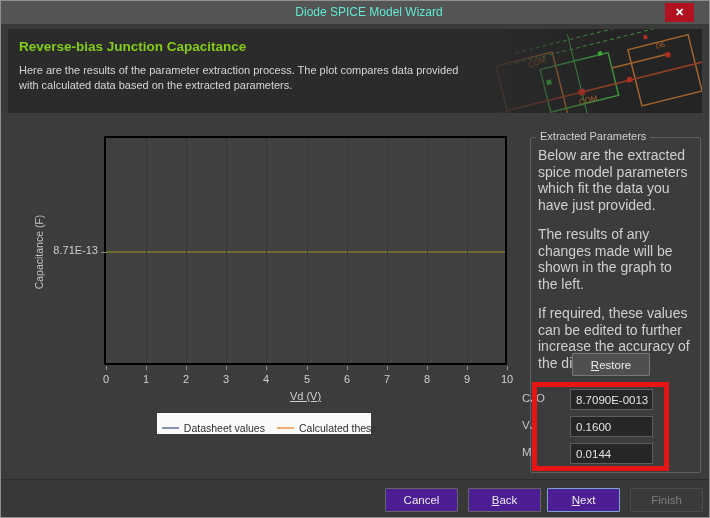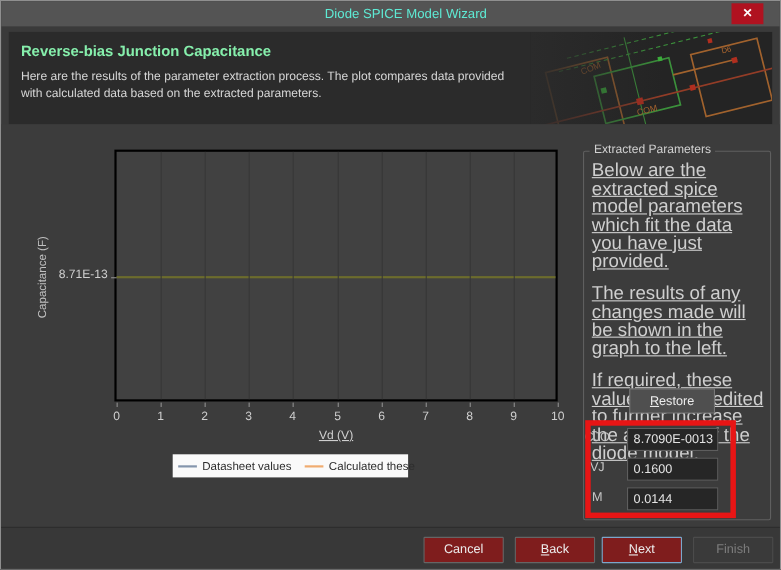--- a/index.html
+++ b/index.html
@@ -17,21 +17,21 @@
   .close-btn{
     position:absolute;right:15px;top:2px;width:29px;height:19px;
     background:#b01220;color:#fff;font-size:11px;font-weight:bold;
     text-align:center;line-height:19px;cursor:pointer;
   }
   
   .header{
     position:absolute;left:7px;right:7px;top:28px;height:84px;
     background:#2b2b2b;overflow:hidden;
   }
-  .header-title{position:absolute;left:11px;top:10px;font-size:13.5px;font-weight:bold;color:#86efac;}
+  .header-title{position:absolute;left:11px;top:10px;font-size:13.5px;font-weight:bold;color:#84cc16;}
   .header-desc{position:absolute;left:11px;top:34px;width:450px;font-size:11px;line-height:15px;color:#d6d6d6;}
   .header-art{position:absolute;right:0;top:0;width:220px;height:84px;}
   
   .content{position:absolute;left:0;top:112px;width:100%;height:366px;background:#3c3c3c;}
   
   .plot-area{
     position:absolute;left:103px;top:135px;width:403px;height:229px;
     background:#414141;border:2px solid #000000;overflow:visible;
   }
   .grid-v{position:absolute;top:0;height:100%;width:1px;background:#373737;}
@@ -41,49 +41,49 @@
   .y-axis-tick-label{position:absolute;left:-92px;top:106px;width:84px;text-align:right;font-size:11px;color:#cfcfcf;}
   .y-axis-title{
     position:absolute;left:-136px;top:107px;width:140px;height:14px;text-align:center;
     font-size:10.5px;color:#c0c0c0;transform:rotate(-90deg);transform-origin:center;
   }
   .series-line-overlap{position:absolute;left:0;right:0;top:113px;height:2px;background:#6c6c2d;}
   .y-tick-mark{position:absolute;left:-5px;top:114px;width:5px;height:1px;background:#8e8e8e;}
   
   .legend{
     position:absolute;left:156px;top:412px;width:214px;height:21px;background:#fafafa;
-    display:flex;align-items:center;justify-content:center;gap:12px;
+    display:flex;align-items:flex-end;justify-content:center;gap:12px;
     font-size:10.5px;color:#2e2e2e;padding-left:11px;
   }
   .legend-item{display:flex;align-items:center;gap:5px;white-space:nowrap;}
   .legend-dash{display:inline-block;width:17px;height:2px;background:#888;}
   .rms-note{position:absolute;left:38px;top:443px;width:470px;text-align:center;font-size:11px;color:#c9c9c9;}
   
   .groupbox{position:absolute;left:529px;top:136px;width:171px;height:336px;border:1px solid #5f5f5f;border-radius:2px;}
   .groupbox-label{
     position:absolute;left:535px;top:129px;padding:0 4px;background:#3c3c3c;
     font-size:11px;color:#d0d0d0;
   }
-  .groupbox-text{position:absolute;left:537px;top:146px;width:156px;font-size:17px;line-height:16.5px;color:#cfcfcf;text-decoration:underline;}
+  .groupbox-text{position:absolute;left:537px;top:146px;width:156px;font-size:14px;line-height:16.5px;color:#cfcfcf;}
   .groupbox-text p{margin:0 0 13px 0;}
   .btn{
     background:#474747;border:1px solid #6e6e6e;border-radius:1px;color:#ececec;
     font-size:11.5px;text-align:center;cursor:pointer;padding:0;
   }
   .restore-btn{position:absolute;left:571px;top:352px;width:78px;height:23px;background:#4f4f4f;border-color:#787878;}
   
-  .param-label{position:absolute;left:521px;width:42px;text-align:center;font-size:11.5px;color:#c6c6c6;}
+  .param-label{position:absolute;left:521px;width:42px;text-align:left;font-size:11.5px;color:#c6c6c6;}
   .param-input{
     position:absolute;left:569px;width:83px;height:21px;background:#262626;
     border:1px solid #5e5e5e;color:#e3e3e3;font-size:11.5px;padding:0 0 0 5px;
   }
   .annotation-box{position:absolute;left:531px;top:381px;width:137px;height:89px;border:5px solid #e81515;pointer-events:none;}
   
   .footer{position:absolute;left:0;top:478px;width:100%;height:40px;background:#383838;border-top:1px solid #2d2d2d;}
-  .footer .btn{position:absolute;top:8px;width:73px;height:24px;background:#7f1d1d;border:1px solid #656565;}
+  .footer .btn{position:absolute;top:8px;width:73px;height:24px;background:#4c1d95;border:1px solid #656565;}
   .btn-cancel{left:384px;}
   .btn-back{left:467px;}
   .btn-next{left:546px;border-color:#7ba7cb !important;}
   .btn-finish{left:629px;color:#7d7d7d !important;border-color:#4b4b4b !important;background:#3a3a3a !important;cursor:default;}
   .accel{text-decoration:underline;}
 </style>
 </head>
 <body>
 
 <div class="window">

